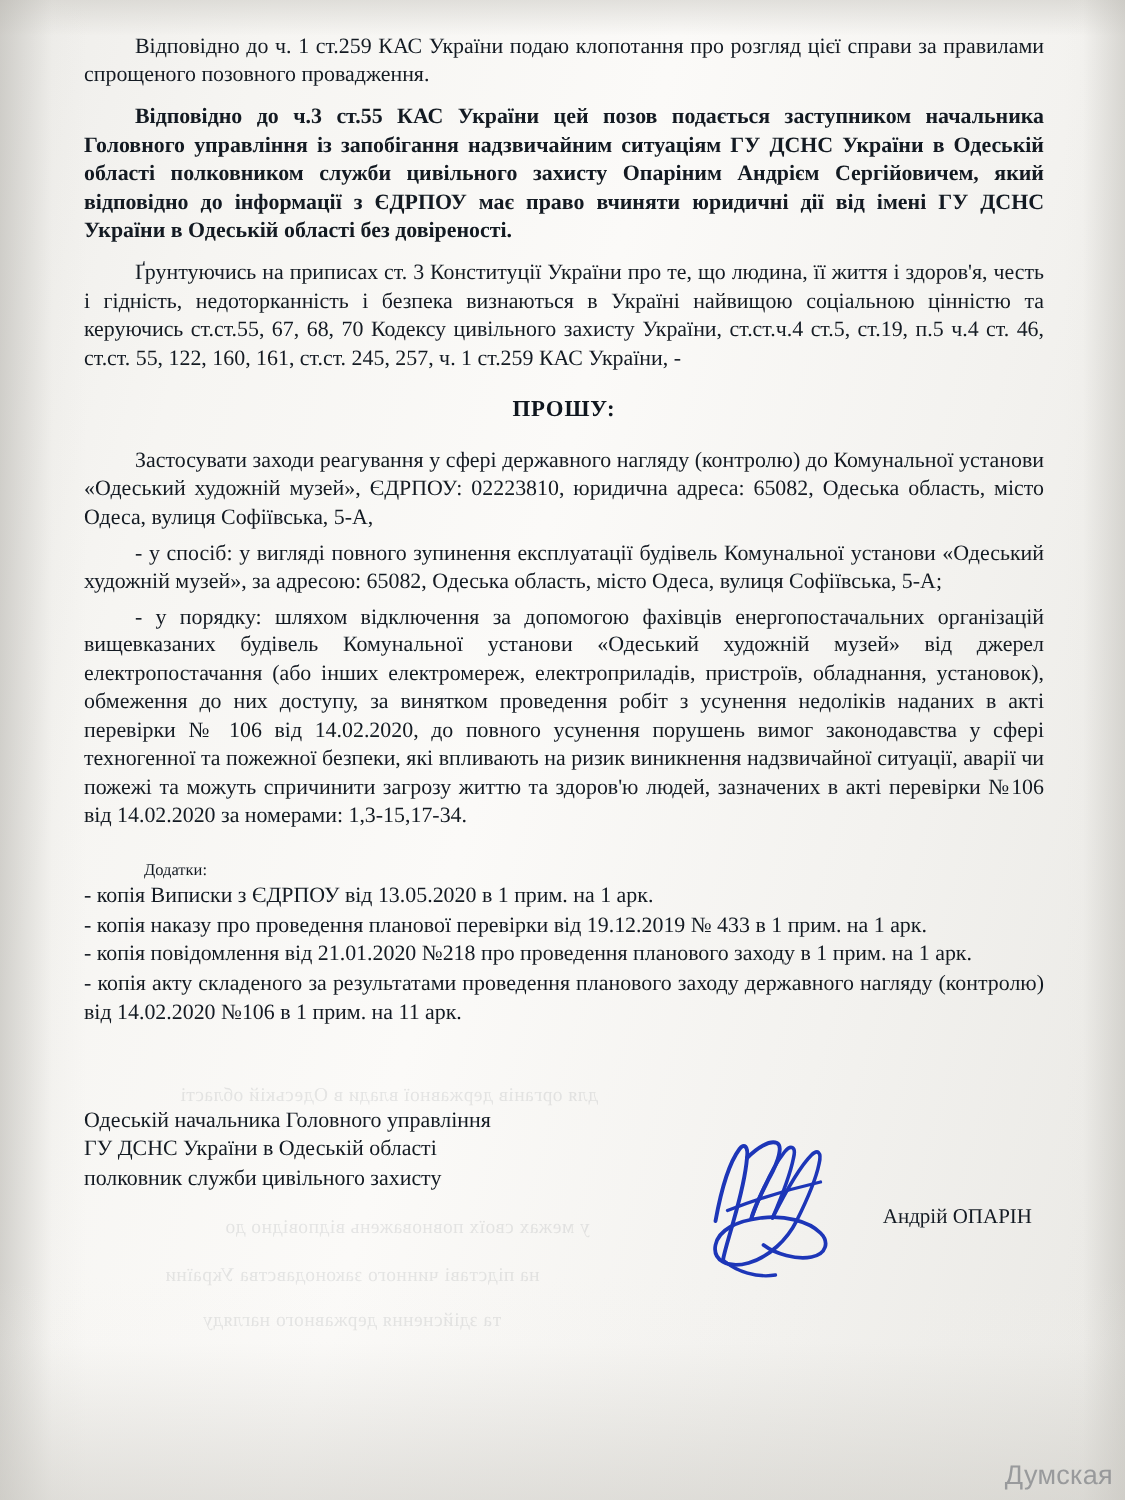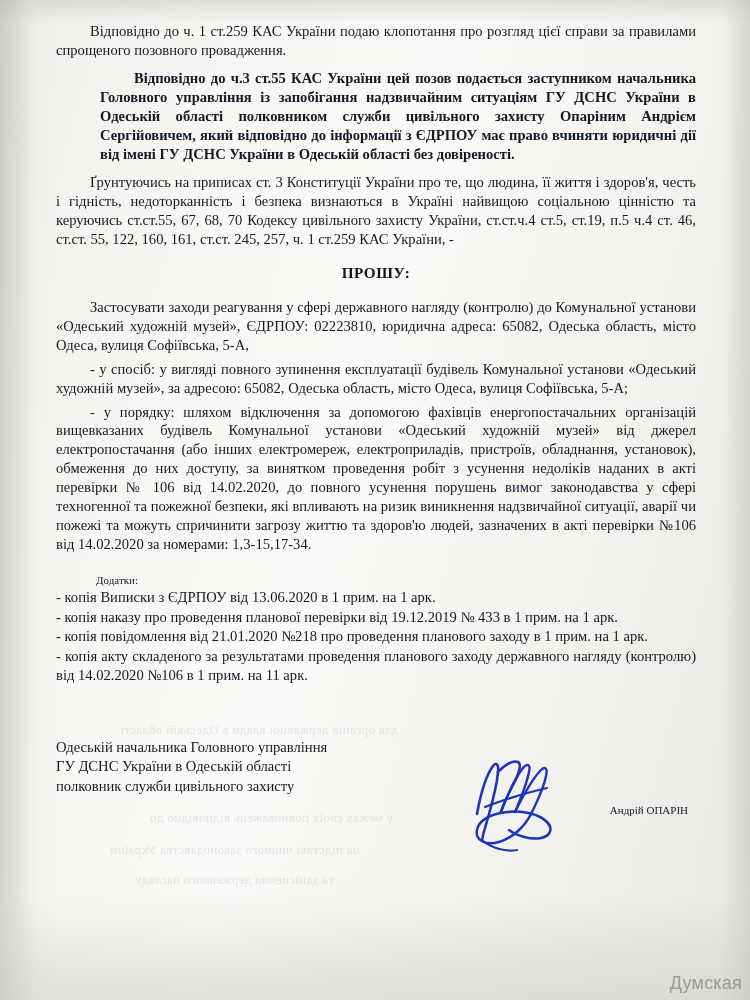--- a/index.html
+++ b/index.html
@@ -60,21 +60,21 @@
   }
 
   p {
     margin: 0;
     font-size: 14.6px;
     line-height: 1.30;
     text-align: justify;
     color: #131a22;
     letter-spacing: 0.0px;
   }
-  .b { font-weight: bold; margin-left: 44px; }
+  .b { font-weight: bold; }
   .indent { text-indent: 34px; }
 
   .para-gap { height: 9px; }
   .para-gap-sm { height: 5px; }
   .para-gap-lg { height: 19px; }
 
   .center-head {
     text-align: center;
     font-weight: bold;
     font-size: 15.2px;
@@ -105,21 +105,21 @@
   .sign-block p {
     text-align: left;
     font-size: 14.6px;
     line-height: 1.33;
     color: #131a22;
   }
   .sign-name {
     position: absolute;
     right: 14px;
     top: 66px;
-    font-size: 11px;
+    font-size: 14px;
     color: #131a22;
     white-space: nowrap;
   }
 
   
   .signature {
     position: absolute;
     left: 455px;
     top: 752px;
     width: 140px;
@@ -177,21 +177,21 @@
     <p class="indent">Застосувати заходи реагування у сфері державного нагляду (контролю) до Комунальної установи «Одеський художній музей», ЄДРПОУ: 02223810, юридична адреса: 65082, Одеська область, місто Одеса, вулиця Софіївська, 5-А,</p>
     <div class="para-gap-sm"></div>
     <p class="indent">- у спосіб: у вигляді повного зупинення експлуатації будівель Комунальної установи «Одеський художній музей», за адресою: 65082, Одеська область, місто Одеса, вулиця Софіївська, 5-А;</p>
     <div class="para-gap-sm"></div>
     <p class="indent">- у порядку: шляхом відключення за допомогою фахівців енергопостачальних організацій вищевказаних будівель Комунальної установи «Одеський художній музей» від джерел електропостачання (або інших електромереж, електроприладів, пристроїв, обладнання, установок), обмеження до них доступу, за винятком проведення робіт з усунення недоліків наданих в акті перевірки № 106 від 14.02.2020, до повного усунення порушень вимог законодавства у сфері техногенної та пожежної безпеки, які впливають на ризик виникнення надзвичайної ситуації, аварії чи пожежі та можуть спричинити загрозу життю та здоров'ю людей, зазначених в акті перевірки №106 від 14.02.2020 за номерами: 1,3-15,17-34.</p>
 
     <div class="para-gap-lg"></div>
 
     <p class="attach-title">Додатки:</p>
     <div class="attach-list">
-      <p>- копія Виписки з ЄДРПОУ від 13.06.2020 в 1 прим. на 1 арк.</p>
+      <p>- копія Виписки з ЄДРПОУ від 13.05.2020 в 1 прим. на 1 арк.</p>
       <p>- копія наказу про проведення планової перевірки від 19.12.2019 № 433 в 1 прим. на 1 арк.</p>
       <p>- копія повідомлення від 21.01.2020 №218 про проведення планового заходу в 1 прим. на 1 арк.</p>
       <p>- копія акту складеного за результатами проведення планового заходу державного нагляду (контролю) від 14.02.2020 №106 в 1 прим. на 11 арк.</p>
     </div>
 
   </div>
 
   <div class="sign-block">
     <p>Одеській начальника Головного управління</p>
     <p>ГУ ДСНС України в Одеській області</p>

